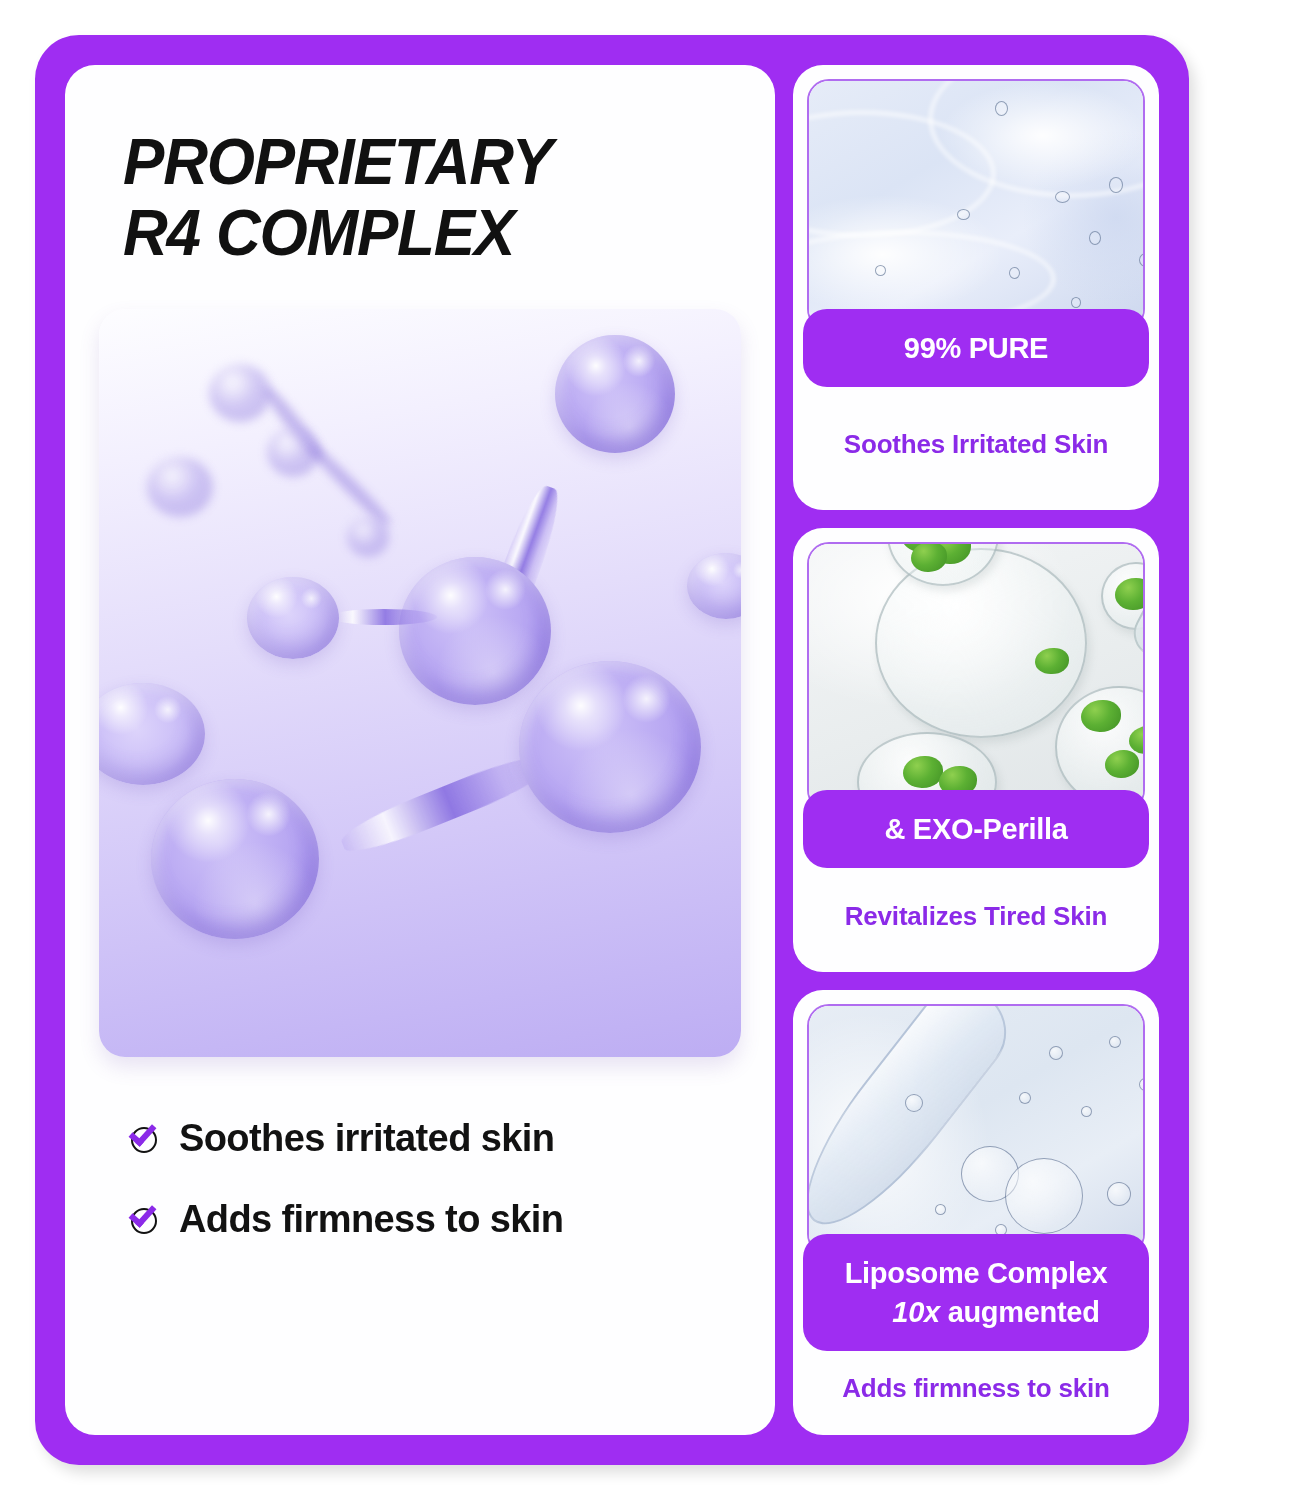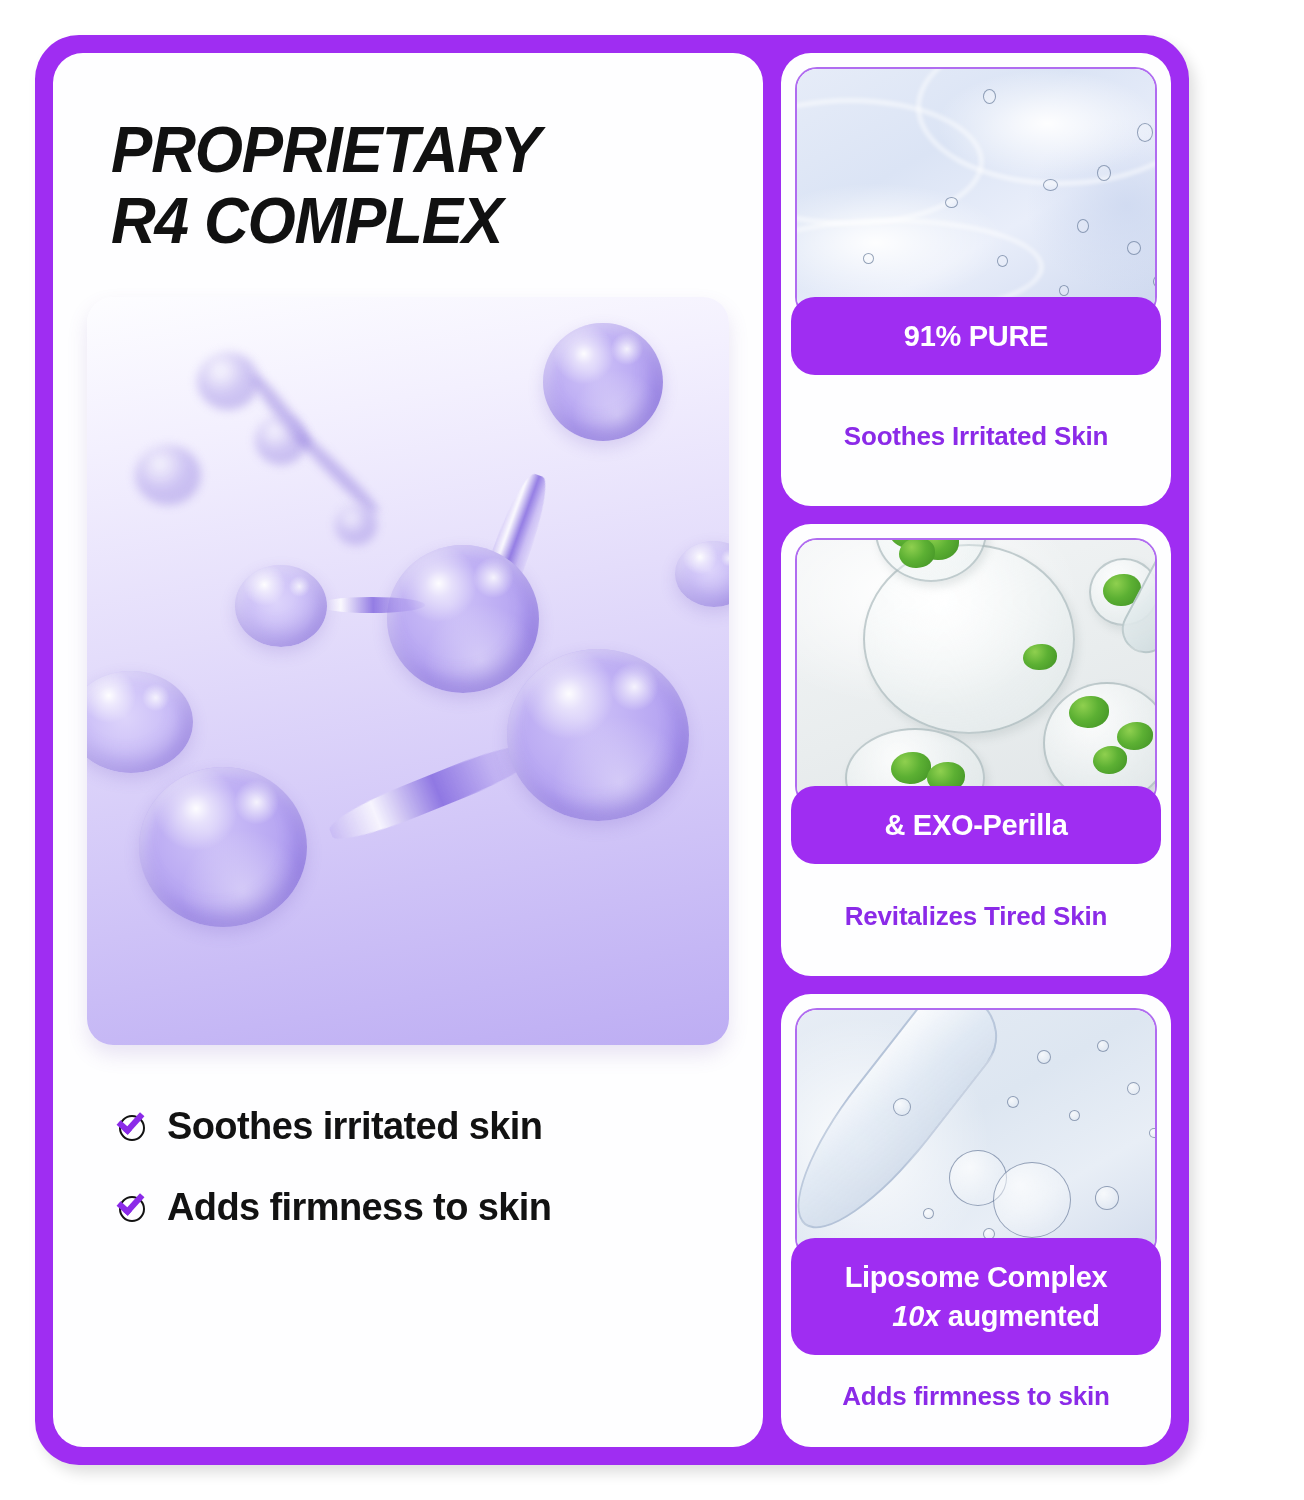--- a/index.html
+++ b/index.html
@@ -16,21 +16,21 @@
 
   .infographic {
     position: absolute;
     left: 35px;
     top: 35px;
     width: 1154px;
     height: 1430px;
     background: #9f2df2;
     border-radius: 44px;
     box-sizing: border-box;
-    padding: 18px;
+    padding: 30px;
     display: flex;
     gap: 18px;
     box-shadow: 6px 8px 14px rgba(0,0,0,0.13);
   }
 
   
   .left-panel {
     width: 714px;
     background: #fefeff;
     border-radius: 30px;
@@ -356,21 +356,21 @@
         <div class="bub" style="left:280px; top:150px; width:10px; height:12px;"></div>
         <div class="bub" style="left:330px; top:172px; width:12px; height:12px;"></div>
         <div class="bub" style="left:200px; top:186px; width:9px; height:10px;"></div>
         <div class="bub" style="left:148px; top:128px; width:11px; height:9px;"></div>
         <div class="bub" style="left:390px; top:140px; width:13px; height:15px;"></div>
         <div class="bub" style="left:66px; top:184px; width:9px; height:9px;"></div>
         <div class="bub" style="left:356px; top:206px; width:10px; height:11px;"></div>
         <div class="bub" style="left:262px; top:216px; width:8px; height:9px;"></div>
       </div>
       <div class="name-band">
-        <span class="band-line">91% PURE</span>
+        <span class="band-line">99% PURE</span>
       </div>
       <div class="benefit-tag">Soothes Irritated Skin</div>
     </div>
 
     <div class="ing-card tall">
       <div class="card-photo">
         <div class="photo-lab"></div>
         <div class="dish" style="left:66px; top:4px; width:208px; height:186px;"></div>
         <div class="dish" style="left:78px; top:-60px; width:108px; height:98px;"></div>
         <div class="leaf" style="left:92px; top:-28px; width:42px; height:36px;"></div>

